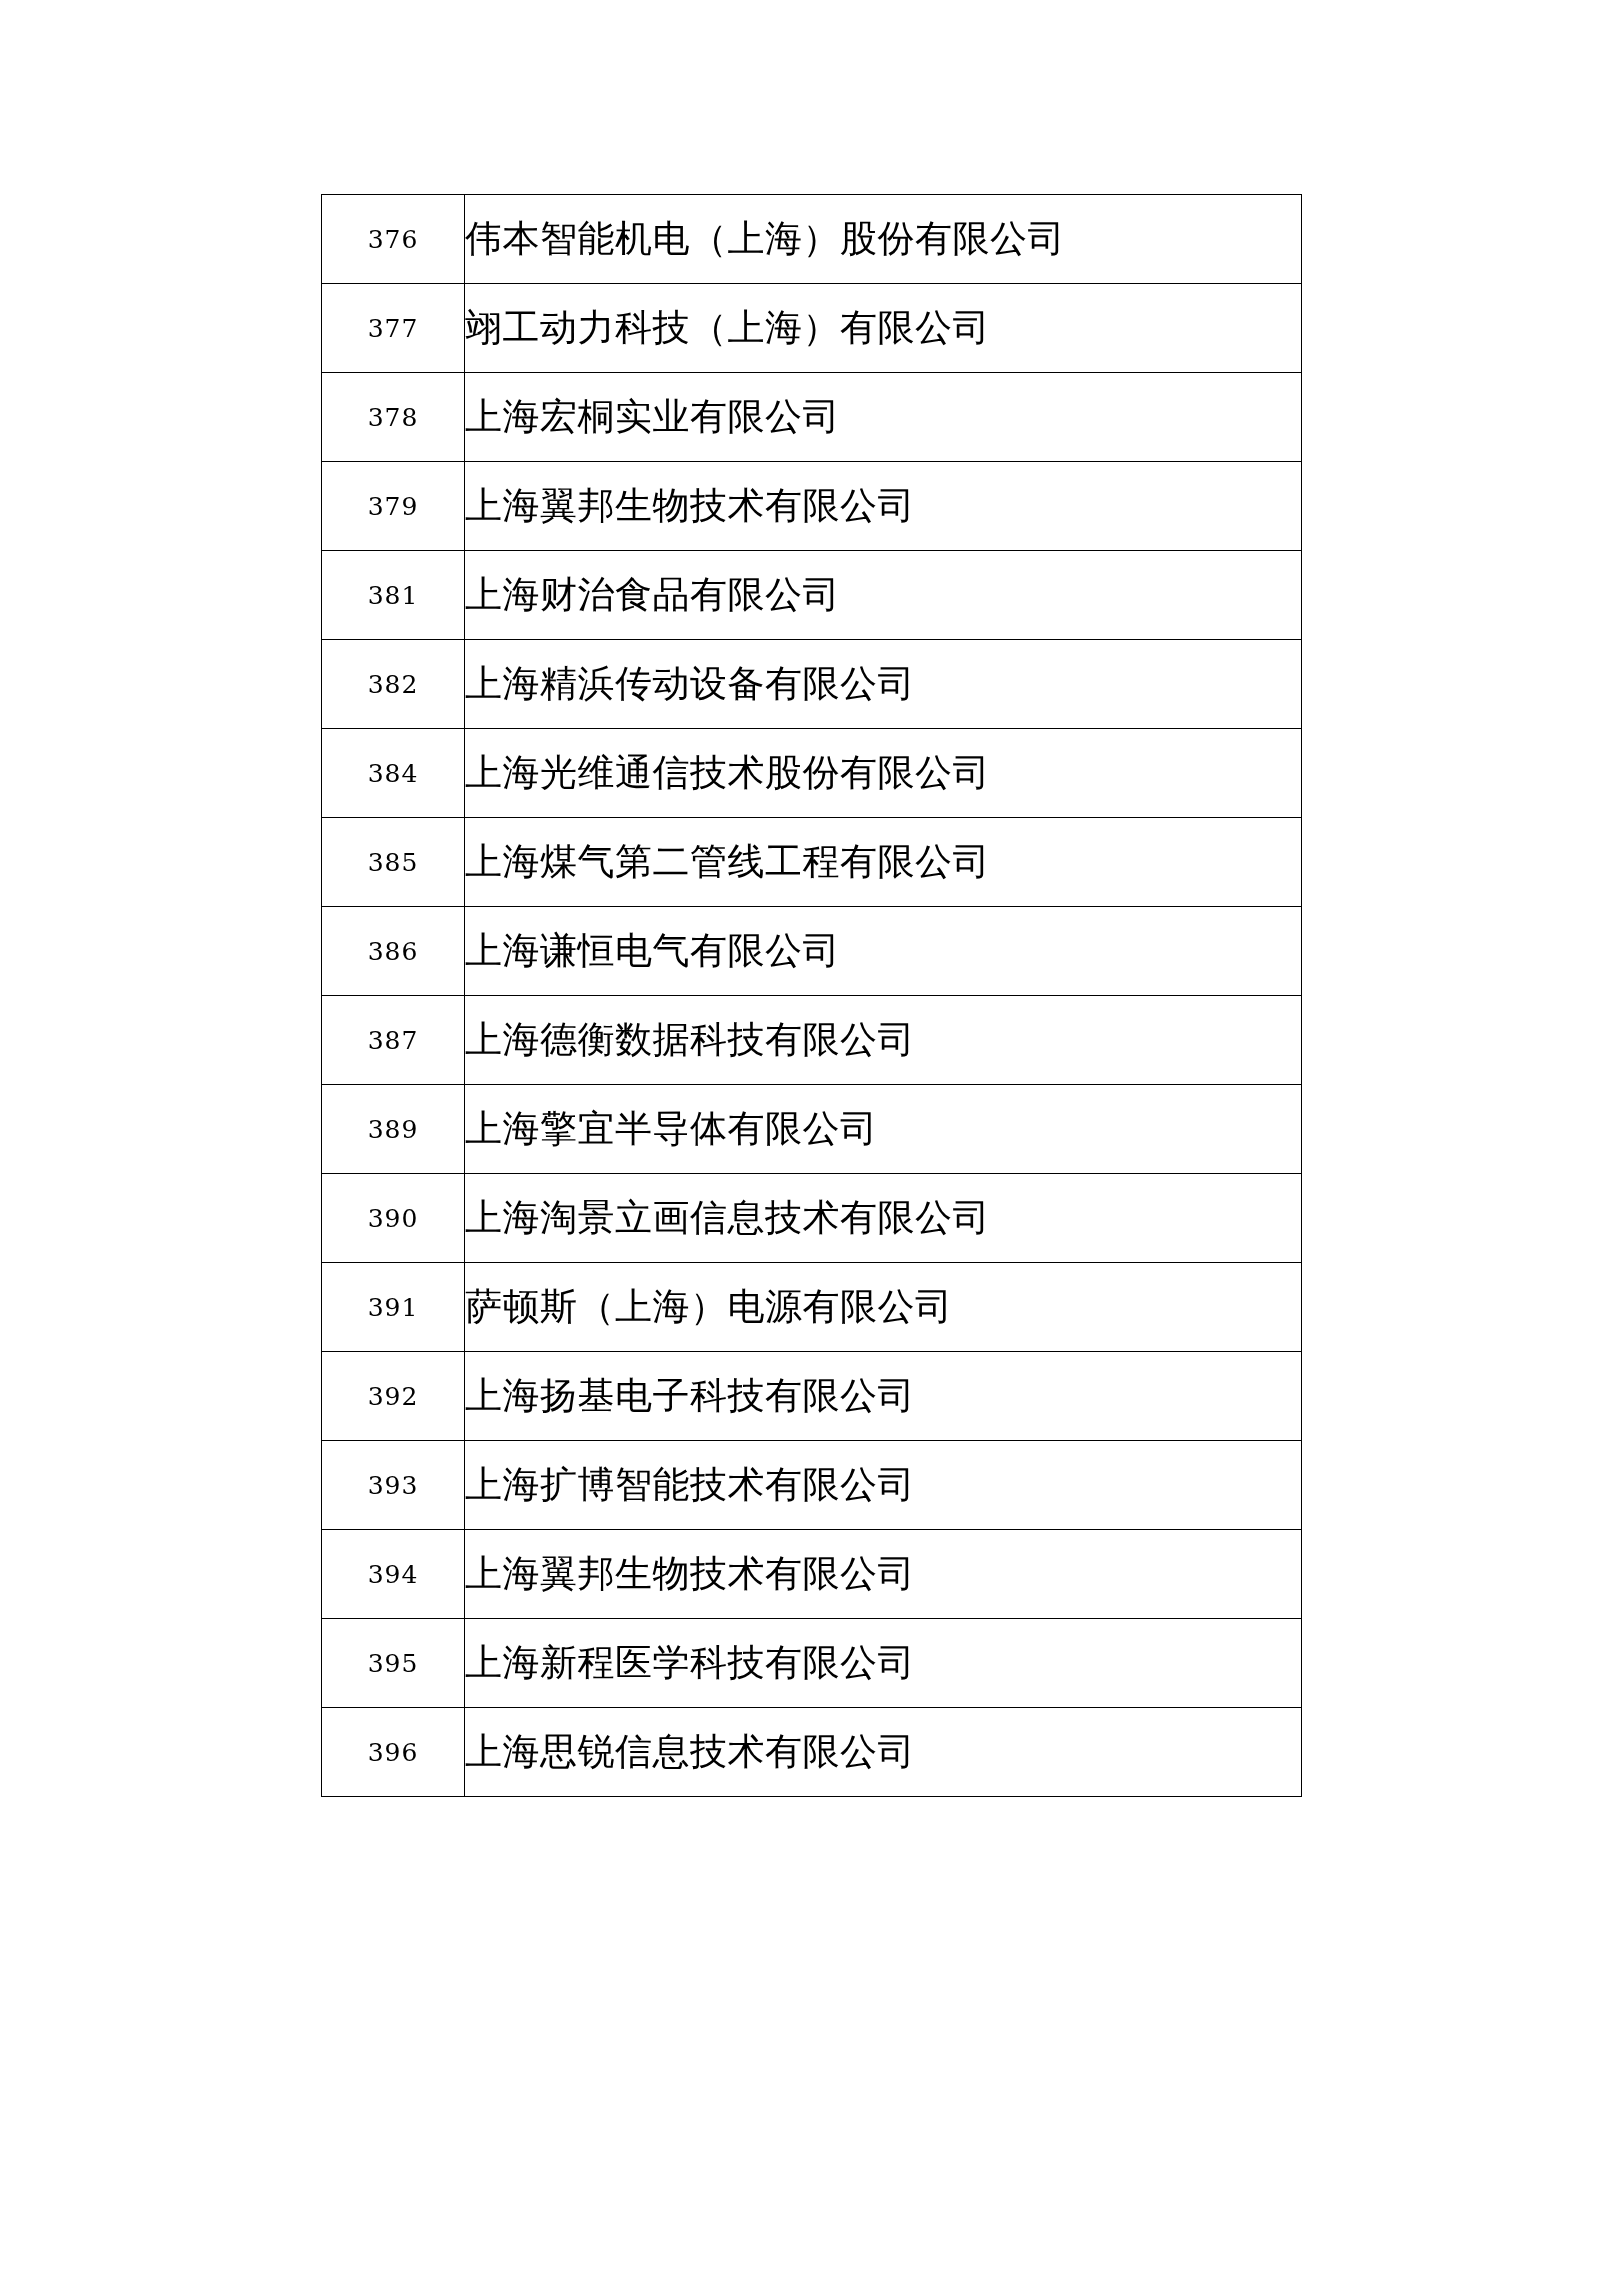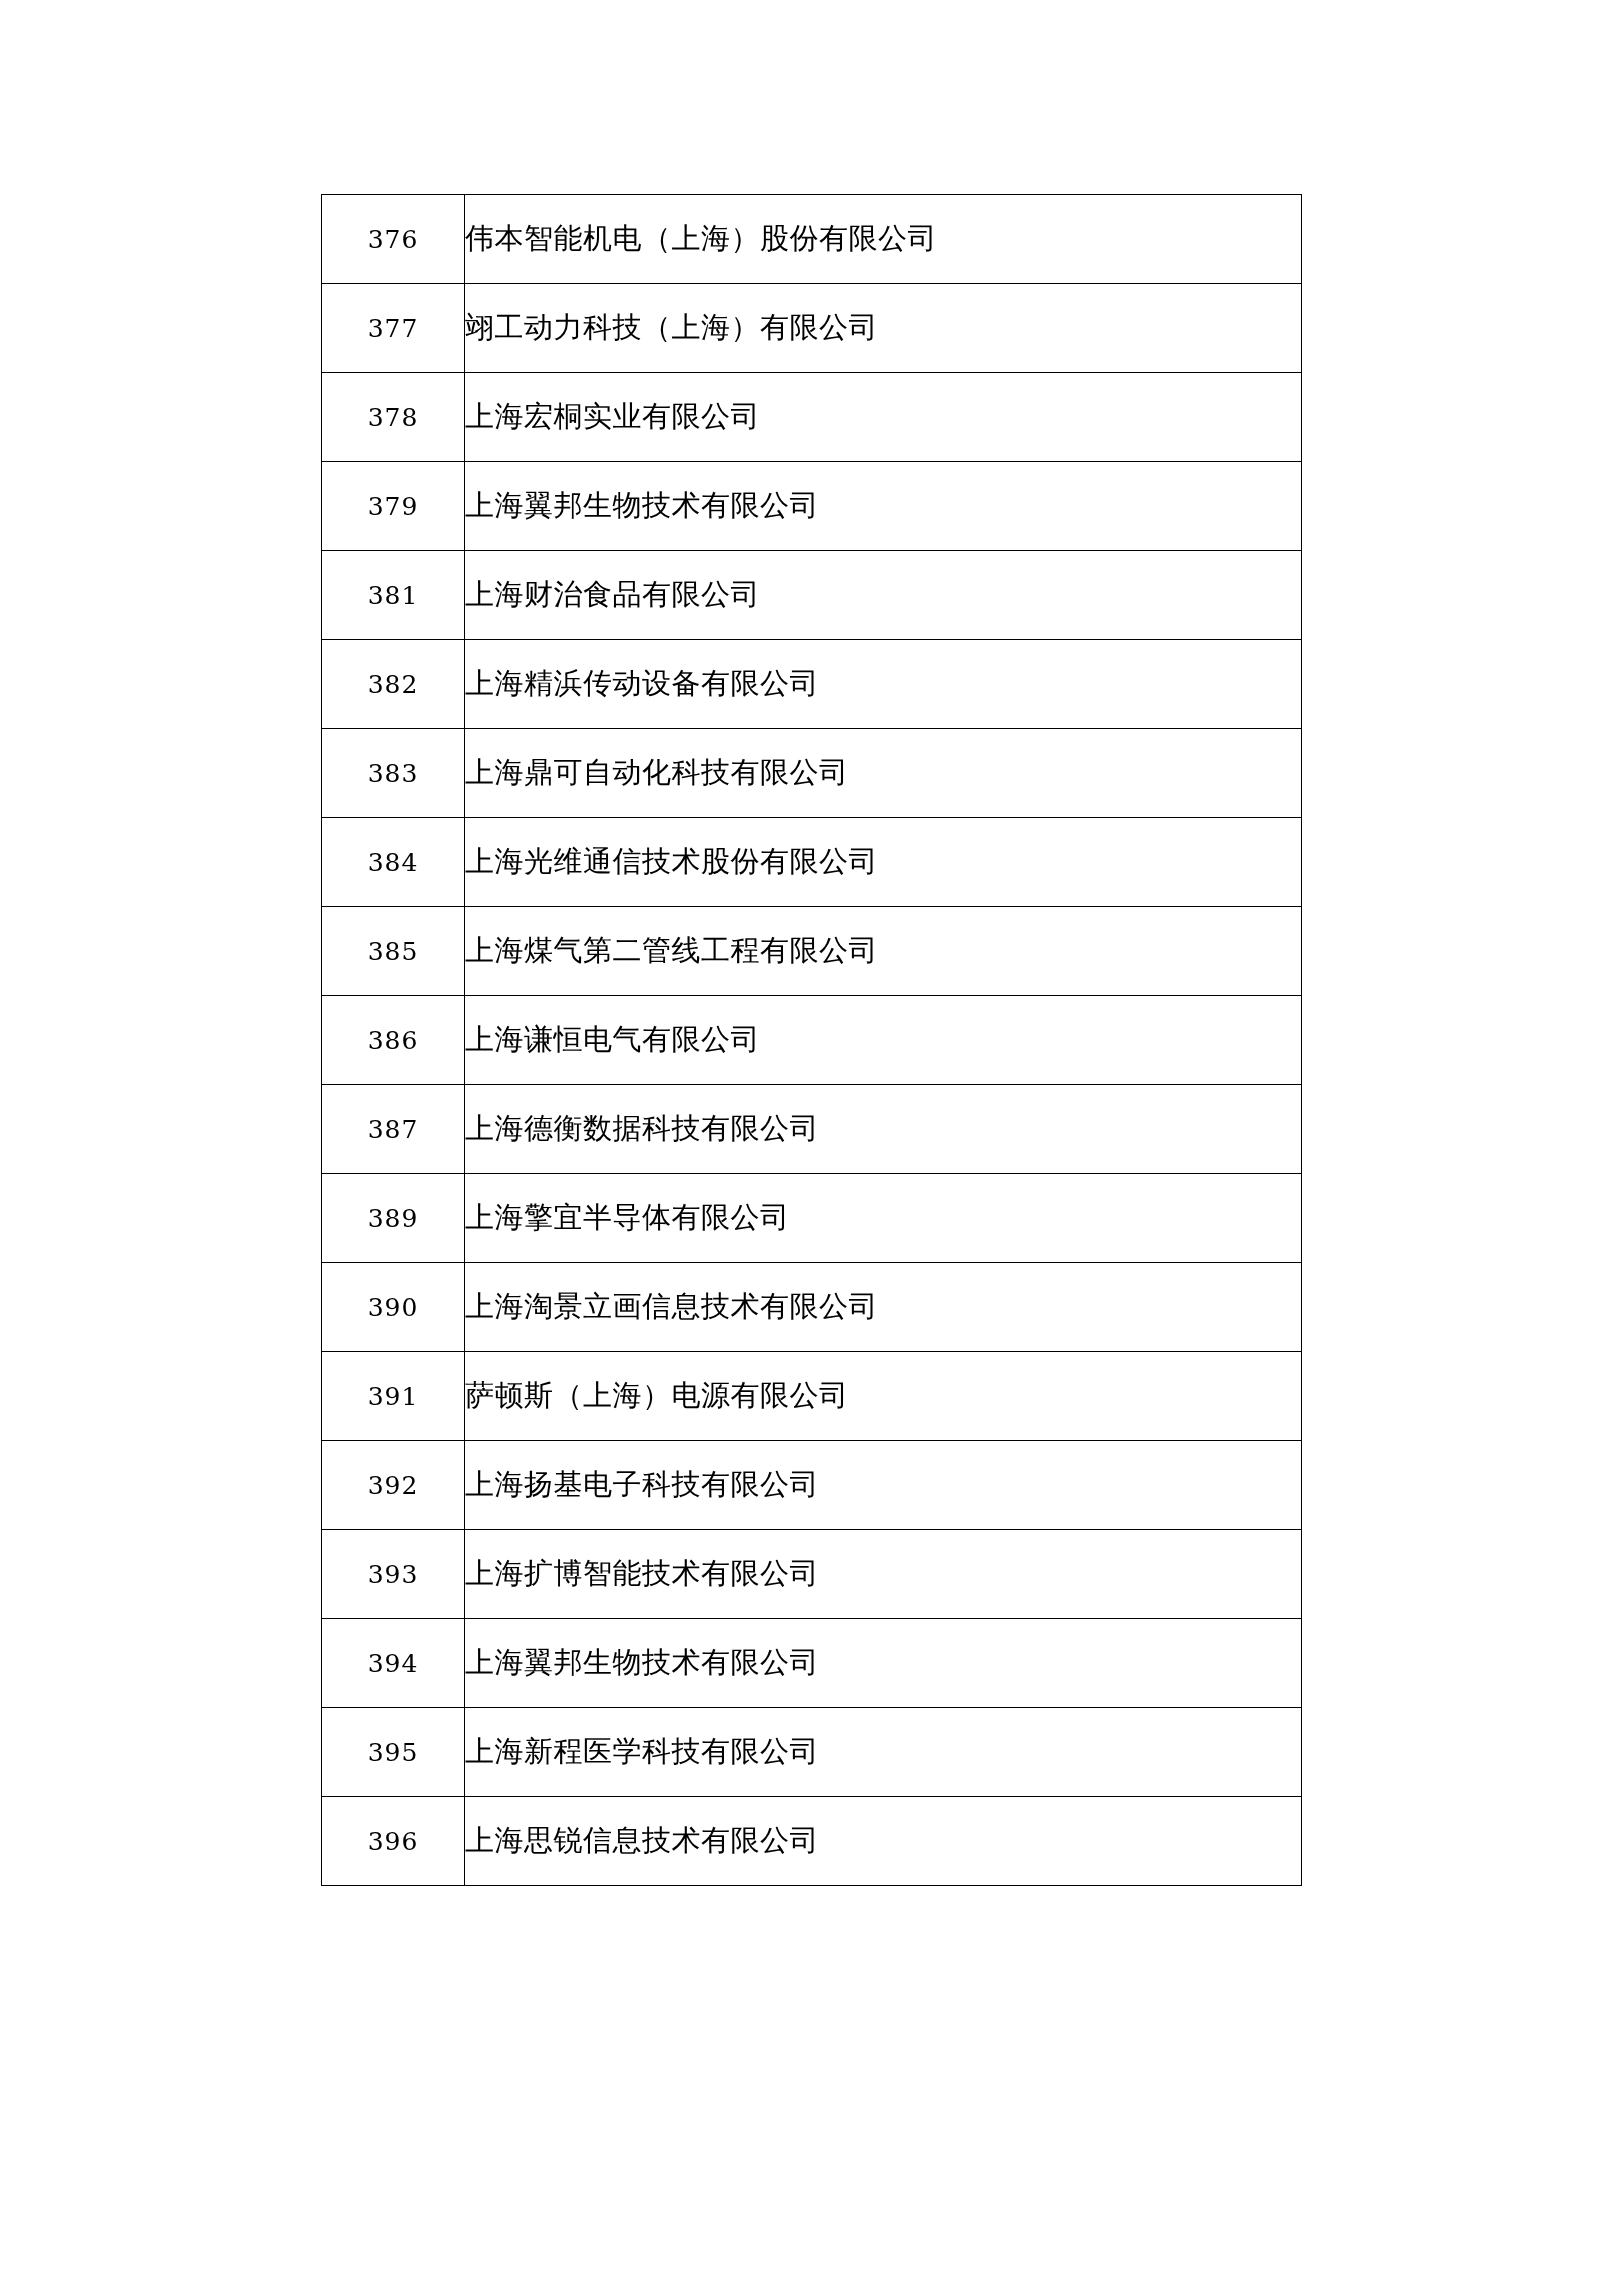--- a/index.html
+++ b/index.html
@@ -43,21 +43,21 @@
     width: 142px;
     text-align: center;
     font-size: 25px;
     font-family: "DejaVu Serif", serif;
     letter-spacing: 1px;
     color: #000000;
   }
   td.col-name {
     width: 836px;
     text-align: left;
-    font-size: 29px;
+    font-size: 37px;
     font-family: "DejaVu Serif", serif;
     color: #000000;
     padding-left: 15.7px;
     letter-spacing: 0.5px;
   }
   .name-inner {
     display: block;
     line-height: 1.1;
   }
 </style>
@@ -95,26 +95,20 @@
         <tr>
           <td class="col-num">381</td>
           <td class="col-name">
               <span class="name-inner">上海财治食品有限公司</span>
             </td>
         </tr>
         <tr>
           <td class="col-num">382</td>
           <td class="col-name">
               <span class="name-inner">上海精浜传动设备有限公司</span>
-            </td>
-        </tr>
-        <tr>
-          <td class="col-num">383</td>
-          <td class="col-name">
-              <span class="name-inner">上海鼎可自动化科技有限公司</span>
             </td>
         </tr>
         <tr>
           <td class="col-num">384</td>
           <td class="col-name">
               <span class="name-inner">上海光维通信技术股份有限公司</span>
             </td>
         </tr>
         <tr>
           <td class="col-num">385</td>

